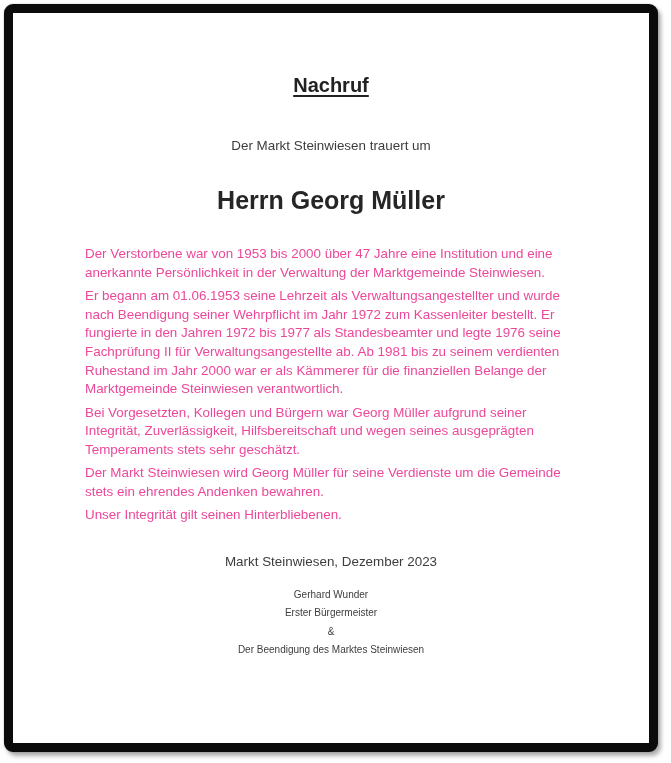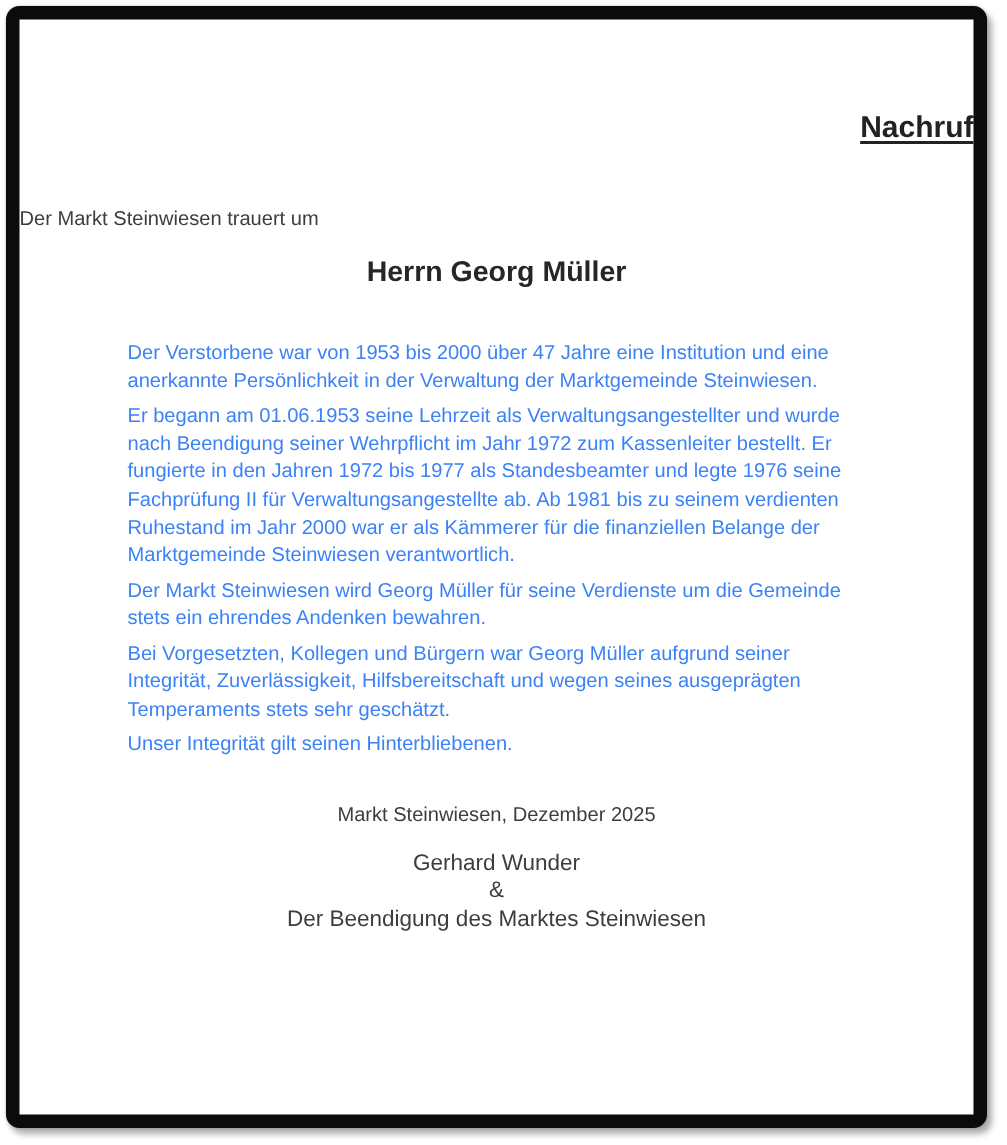--- a/index.html
+++ b/index.html
@@ -25,66 +25,67 @@
   }
   .content {
     position: relative;
     width: 100%;
     height: 100%;
     padding-top: 60px;
     box-sizing: border-box;
     color: #3d3d3d;
   }
   .doc-title {
-    text-align: right;
+    text-align: center;
     font-size: 20px;
     font-weight: 600;
     line-height: 24px;
     color: #222222;
     text-decoration: underline;
     text-underline-offset: 3px;
     text-decoration-thickness: 1.5px;
   }
   .intro-line {
     margin-top: 41px;
+    text-align: center;
     font-size: 13.4px;
     line-height: 16px;
     color: #3d3d3d;
   }
   .name-block {
-    margin-top: 12px;
+    margin-top: 31px;
     text-align: center;
-    font-size: 19px;
+    font-size: 25px;
     font-weight: 600;
     line-height: 31px;
     color: #262626;
   }
   .paragraphs {
     margin-top: 29px;
     margin-left: 72px;
     width: 512px;
   }
   .paragraphs p {
     margin: 0 0 4.5px 0;
     font-size: 13.4px;
     line-height: 18.7px;
-    color: #3b82f6;
+    color: #ec4899;
     white-space: pre-line;
   }
   .dateline {
     margin-top: 28px;
     text-align: center;
     font-size: 13.4px;
     line-height: 18.7px;
     color: #3d3d3d;
   }
   .signature-block {
     margin-top: 14px;
     text-align: center;
-    font-size: 15px;
+    font-size: 10px;
     line-height: 18.5px;
     color: #3d3d3d;
   }
 </style>
 </head>
 <body>
 
 <div class="frame">
   <div class="content">
 
@@ -98,30 +99,31 @@
 
     <div class="paragraphs">
       <p>Der Verstorbene war von 1953 bis 2000 über 47 Jahre eine Institution und eine
 anerkannte Persönlichkeit in der Verwaltung der Marktgemeinde Steinwiesen.</p>
       <p>Er begann am 01.06.1953 seine Lehrzeit als Verwaltungsangestellter und wurde
 nach Beendigung seiner Wehrpflicht im Jahr 1972 zum Kassenleiter bestellt. Er
 fungierte in den Jahren 1972 bis 1977 als Standesbeamter und legte 1976 seine
 Fachprüfung II für Verwaltungsangestellte ab. Ab 1981 bis zu seinem verdienten
 Ruhestand im Jahr 2000 war er als Kämmerer für die finanziellen Belange der
 Marktgemeinde Steinwiesen verantwortlich.</p>
-      <p>Der Markt Steinwiesen wird Georg Müller für seine Verdienste um die Gemeinde
-stets ein ehrendes Andenken bewahren.</p>
       <p>Bei Vorgesetzten, Kollegen und Bürgern war Georg Müller aufgrund seiner
 Integrität, Zuverlässigkeit, Hilfsbereitschaft und wegen seines ausgeprägten
 Temperaments stets sehr geschätzt.</p>
+      <p>Der Markt Steinwiesen wird Georg Müller für seine Verdienste um die Gemeinde
+stets ein ehrendes Andenken bewahren.</p>
       <p>Unser Integrität gilt seinen Hinterbliebenen.</p>
     </div>
 
-    <div class="dateline">Markt Steinwiesen, Dezember 2025</div>
+    <div class="dateline">Markt Steinwiesen, Dezember 2023</div>
 
     <div class="signature-block">
       <div>Gerhard Wunder</div>
+      <div>Erster Bürgermeister</div>
       <div>&amp;</div>
       <div>Der Beendigung des Marktes Steinwiesen</div>
     </div>
 
   </div>
 </div>
 
 </body></html>

